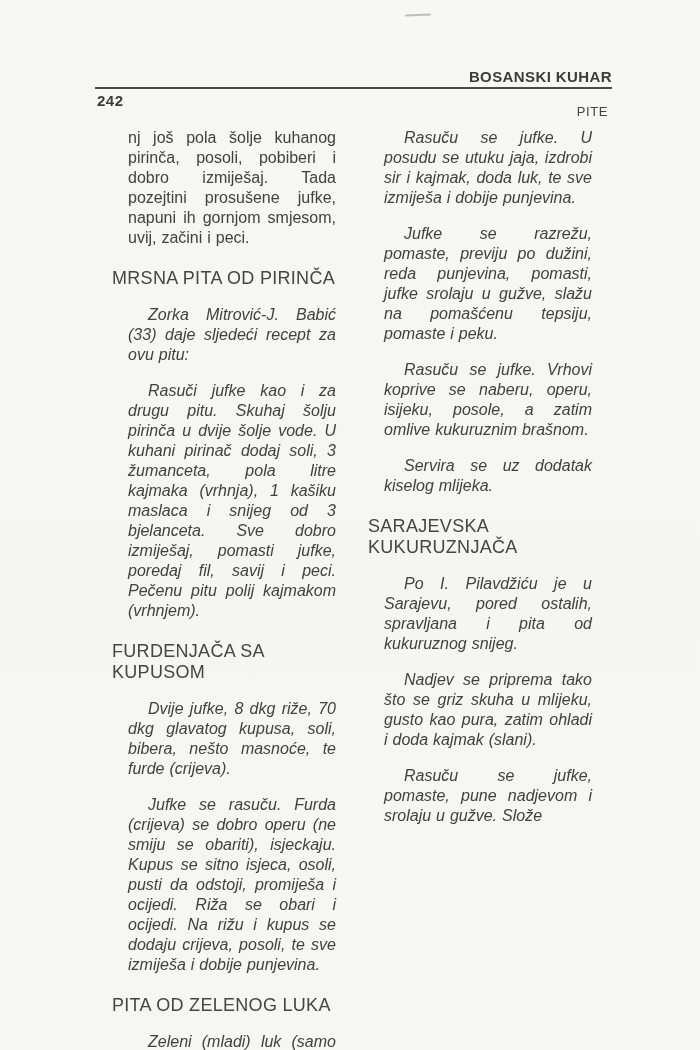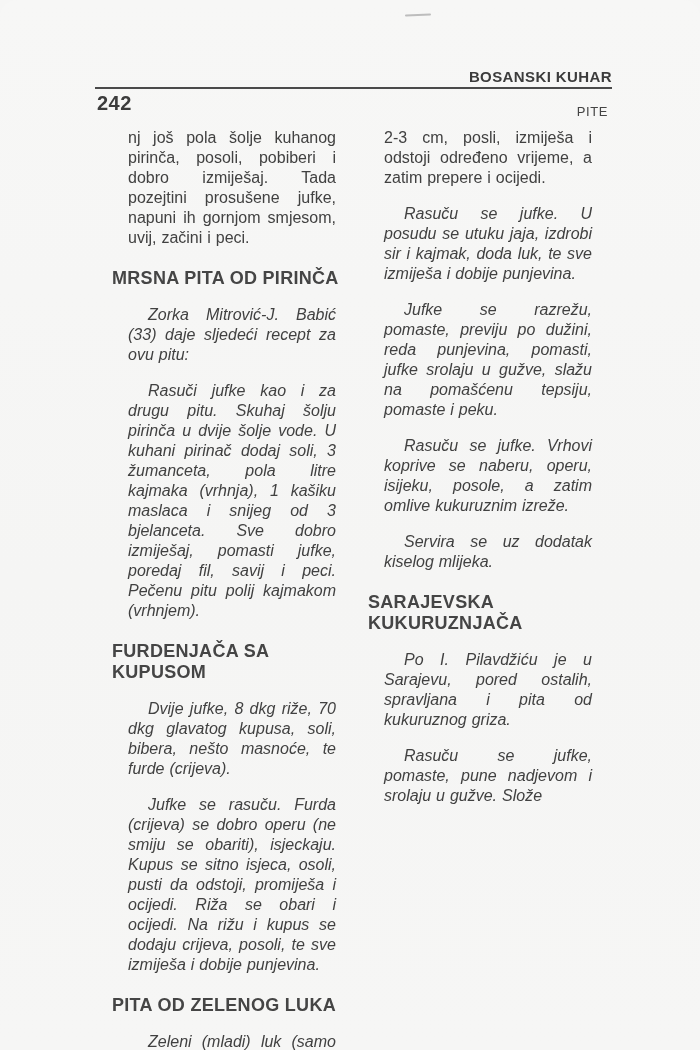--- a/index.html
+++ b/index.html
@@ -9,34 +9,34 @@
     font-family:"Liberation Sans","DejaVu Sans",sans-serif;
     color:#3f3f3f;
   }
   .page{position:absolute;inset:0;background:linear-gradient(180deg,#f7f7f6 0%,#f5f5f4 55%,#f6f6f5 100%);border-radius:17px;}
   .artifact{position:absolute;left:405px;top:14px;width:26px;height:2px;background:#bdbdbd;transform:rotate(-2deg);border-radius:1px;}
   .hdr-book{
     position:absolute;right:88px;top:68px;width:520px;
     text-align:right;font-size:15px;font-weight:bold;letter-spacing:.4px;color:#3c3c3c;
   }
   .hdr-rule{position:absolute;left:95px;top:87px;width:517px;height:2px;background:#4a4a4a;}
-  .hdr-pagenum{position:absolute;left:97px;top:92px;font-size:20px;font-weight:bold;color:#3c3c3c;letter-spacing:.5px;}
+  .hdr-pagenum{position:absolute;left:97px;top:92px;font-size:15px;font-weight:bold;color:#3c3c3c;letter-spacing:.5px;}
   .hdr-section{position:absolute;right:92px;top:104px;font-size:13px;color:#444;letter-spacing:.6px;}
   .col{position:absolute;top:112px;font-size:16px;line-height:20px;}
   .col-left{left:112px;width:240px;}
   .col-right{left:368px;width:240px;}
   .para{
     margin:16px;text-align:justify;color:#414141;
     word-spacing:.5px;
   }
   .para.indent{text-indent:20px;font-style:italic;}
   .heading{
     margin:20px 0 13px 0;
     font-size:18px;line-height:21px;letter-spacing:.3px;
-    color:#454545;text-align:left;white-space:pre-line;font-weight:bold;
+    color:#454545;text-align:left;white-space:pre-line;font-weight:normal;
   }
 </style>
 </head>
 <body>
 
 <div class="page">
   <div class="artifact"></div>
 
   <div class="hdr-book">BOSANSKI KUHAR</div>
   <div class="hdr-rule"></div>
@@ -48,23 +48,23 @@
       <h2 class="heading">MRSNA PITA OD PIRINČA</h2>
       <p class="para indent">Zorka Mitrović-J. Babić (33) daje sljedeći recept za ovu pitu:</p>
       <p class="para indent">Rasuči jufke kao i za drugu pitu. Skuhaj šolju pirinča u dvije šolje vode. U kuhani pirinač dodaj soli, 3 žumanceta, pola litre kajmaka (vrhnja), 1 kašiku maslaca i snijeg od 3 bjelanceta. Sve dobro izmiješaj, pomasti jufke, poredaj fil, savij i peci. Pečenu pitu polij kajmakom (vrhnjem).</p>
       <h2 class="heading">FURDENJAČA SA KUPUSOM</h2>
       <p class="para indent">Dvije jufke, 8 dkg riže, 70 dkg glavatog kupusa, soli, bibera, nešto masnoće, te furde (crijeva).</p>
       <p class="para indent">Jufke se rasuču. Furda (crijeva) se dobro operu (ne smiju se obariti), isjeckaju. Kupus se sitno isjeca, osoli, pusti da odstoji, promiješa i ocijedi. Riža se obari i ocijedi. Na rižu i kupus se dodaju crijeva, posoli, te sve izmiješa i dobije punjevina.</p>
       <h2 class="heading">PITA OD ZELENOG LUKA</h2>
       <p class="para indent">Zeleni (mladi) luk (samo pera) se očisti, opere, iskriža na dužinu od</p>
     </div>
   <div class="col col-right">
-      <p class="para">2-3 cm, posli, izmiješa i odstoji određeno vrijeme, a zatim prepere i ocijedi.</p>
       <p class="para indent">Rasuču se jufke. U posudu se utuku jaja, izdrobi sir i kajmak, doda luk, te sve izmiješa i dobije punjevina.</p>
       <p class="para indent">Jufke se razrežu, pomaste, previju po dužini, reda punjevina, pomasti, jufke srolaju u gužve, slažu na pomašćenu tepsiju, pomaste i peku.</p>
-      <p class="para indent">Rasuču se jufke. Vrhovi koprive se naberu, operu, isijeku, posole, a zatim omlive kukuruznim izreže.</p>
+      <p class="para indent">Rasuču se jufke. Vrhovi koprive se naberu, operu, isijeku, posole, a zatim omlive kukuruznim brašnom.</p>
       <p class="para indent">Servira se uz dodatak kiselog mlijeka.</p>
       <h2 class="heading">SARAJEVSKA
 KUKURUZNJAČA</h2>
-      <p class="para indent">Po I. Pilavdžiću je u Sarajevu, pored ostalih, spravljana i pita od kukuruznog griza.</p>
+      <p class="para indent">Po I. Pilavdžiću je u Sarajevu, pored ostalih, spravljana i pita od kukuruznog snijeg.</p>
+      <p class="para indent">Nadjev se priprema tako što se griz skuha u mlijeku, gusto kao pura, zatim ohladi i doda kajmak (slani).</p>
       <p class="para indent">Rasuču se jufke, pomaste, pune nadjevom i srolaju u gužve. Slože</p>
     </div>
 </div>
 
 </body></html>

